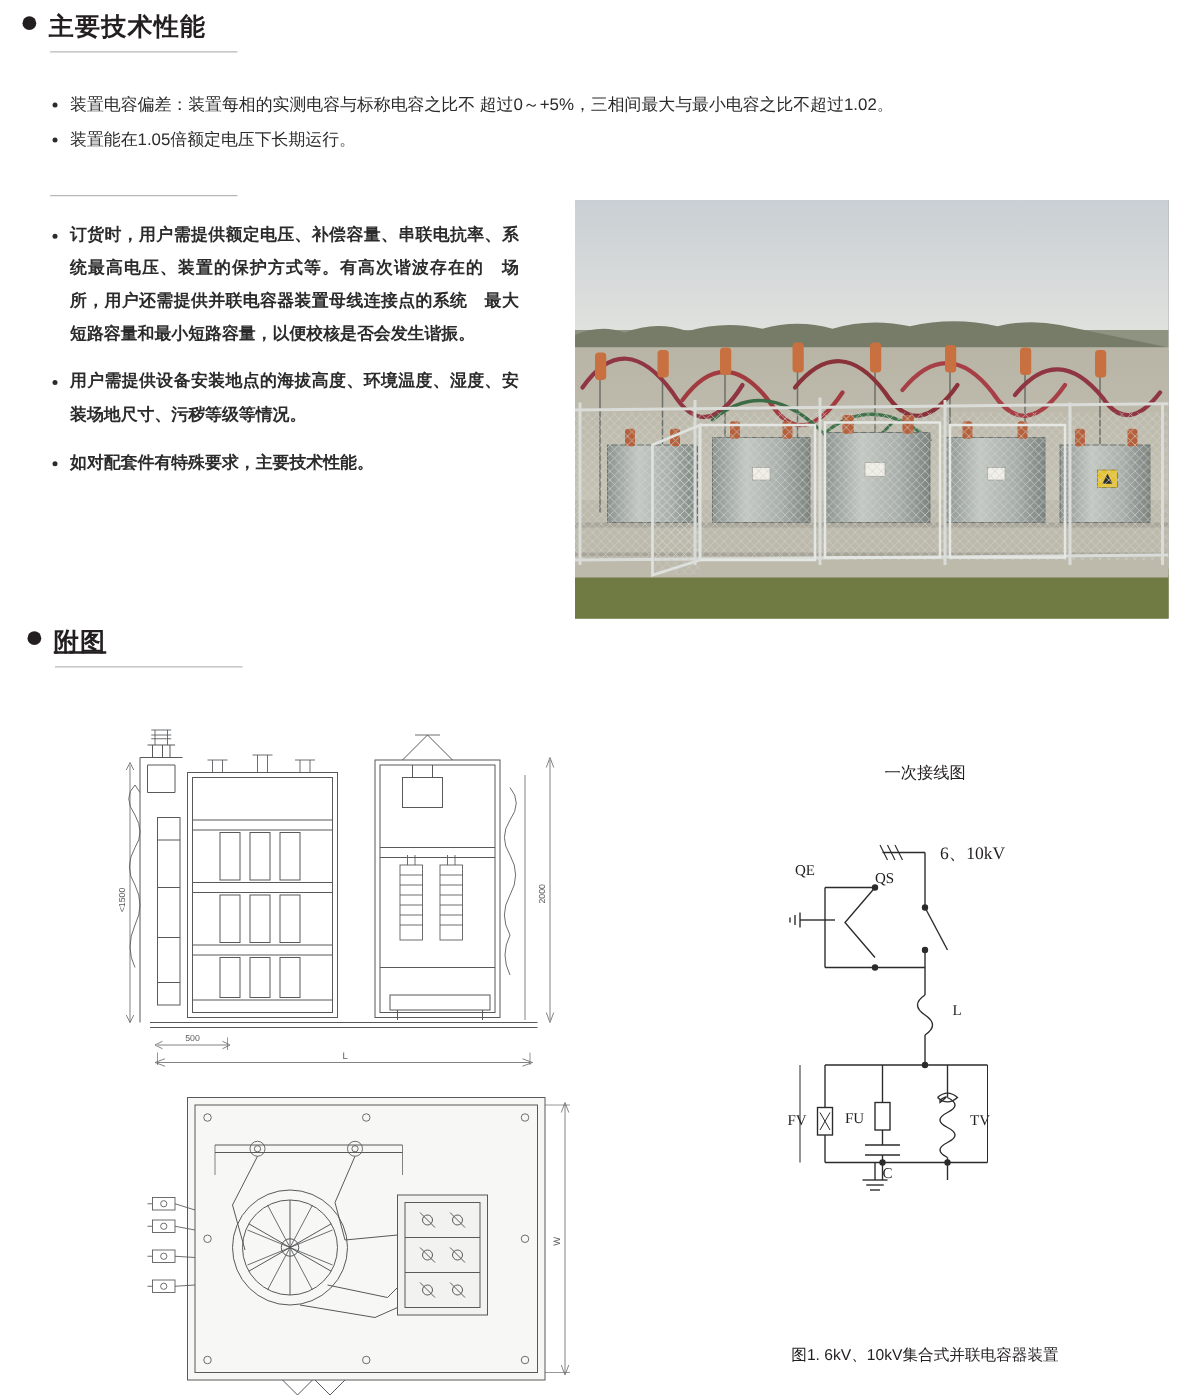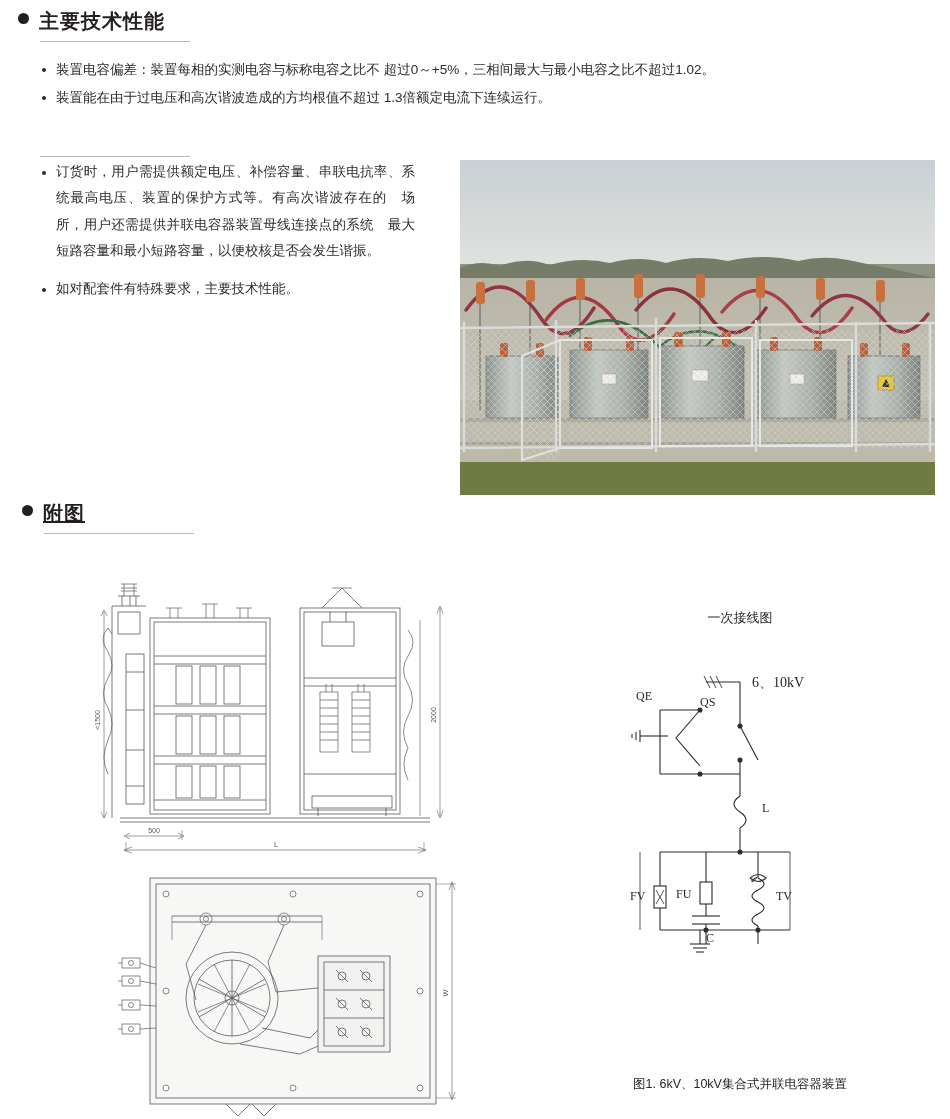--- a/index.html
+++ b/index.html
@@ -63,29 +63,30 @@
     top: 12px;
     width: 4px;
     height: 4px;
     border-radius: 50%;
     background: #2b2b2b;
   }
 
   
   #sec-tech { position: absolute; left: 0; top: 8px; width: 950px; }
   #sec-tech .head-rule { width: 150px; }
-  #sec-tech .list-wrap { margin: 14px 0 0 40px; }
+  #sec-tech .list-wrap { margin: 28px 0 0 40px; }
   #sec-tech ul.doc-list li { line-height: 2.05; }
 
   
   #sec-order { position: absolute; left: 0; top: 150px; width: 950px; }
   #sec-order .head-rule { width: 150px; }
   #sec-order .list-wrap {
-    margin: 2px 0 0 40px;
+    margin: 18px 0 0 40px;
     width: 375px;
+    font-weight: bold;
   }
   #sec-order ul.doc-list li {
     line-height: 1.95;
     margin-bottom: 12px;
     text-align: justify;
   }
 
   
   #photo {
     position: absolute;
@@ -117,30 +118,31 @@
 
 <div id="sec-tech">
   <div class="section-head">
     <span class="bullet-dot"></span>
     <span class="section-title">主要技术性能</span>
   </div>
   <div class="head-rule"></div>
   <div class="list-wrap">
     <ul class="doc-list">
       <li>装置电容偏差：装置每相的实测电容与标称电容之比不 超过0～+5%，三相间最大与最小电容之比不超过1.02。</li>
-      <li>装置能在由于过电压和高次谐波造成的方均根值不超过 1.3倍额定电流下连续运行。</li>
+      <li>装置能在1.05倍额定电压下长期运行。</li>
     </ul>
   </div>
 </div>
 
 <div id="sec-order">
   <div class="head-rule"></div>
   <div class="list-wrap">
     <ul class="doc-list">
       <li>订货时，用户需提供额定电压、补偿容量、串联电抗率、系统最高电压、装置的保护方式等。有高次谐波存在的　场所，用户还需提供并联电容器装置母线连接点的系统　最大短路容量和最小短路容量，以便校核是否会发生谐振。</li>
+      <li>用户需提供设备安装地点的海拔高度、环境温度、湿度、安装场地尺寸、污秽等级等情况。</li>
       <li>如对配套件有特殊要求，主要技术性能。</li>
     </ul>
   </div>
 </div>
 
 <div id="photo">
 <svg width="475" height="335" viewBox="0 0 475 335" xmlns="http://www.w3.org/2000/svg">
   <defs>
     <linearGradient id="sky" x1="0" y1="0" x2="0" y2="1">
       <stop offset="0" stop-color="#c9cfd4"></stop>

